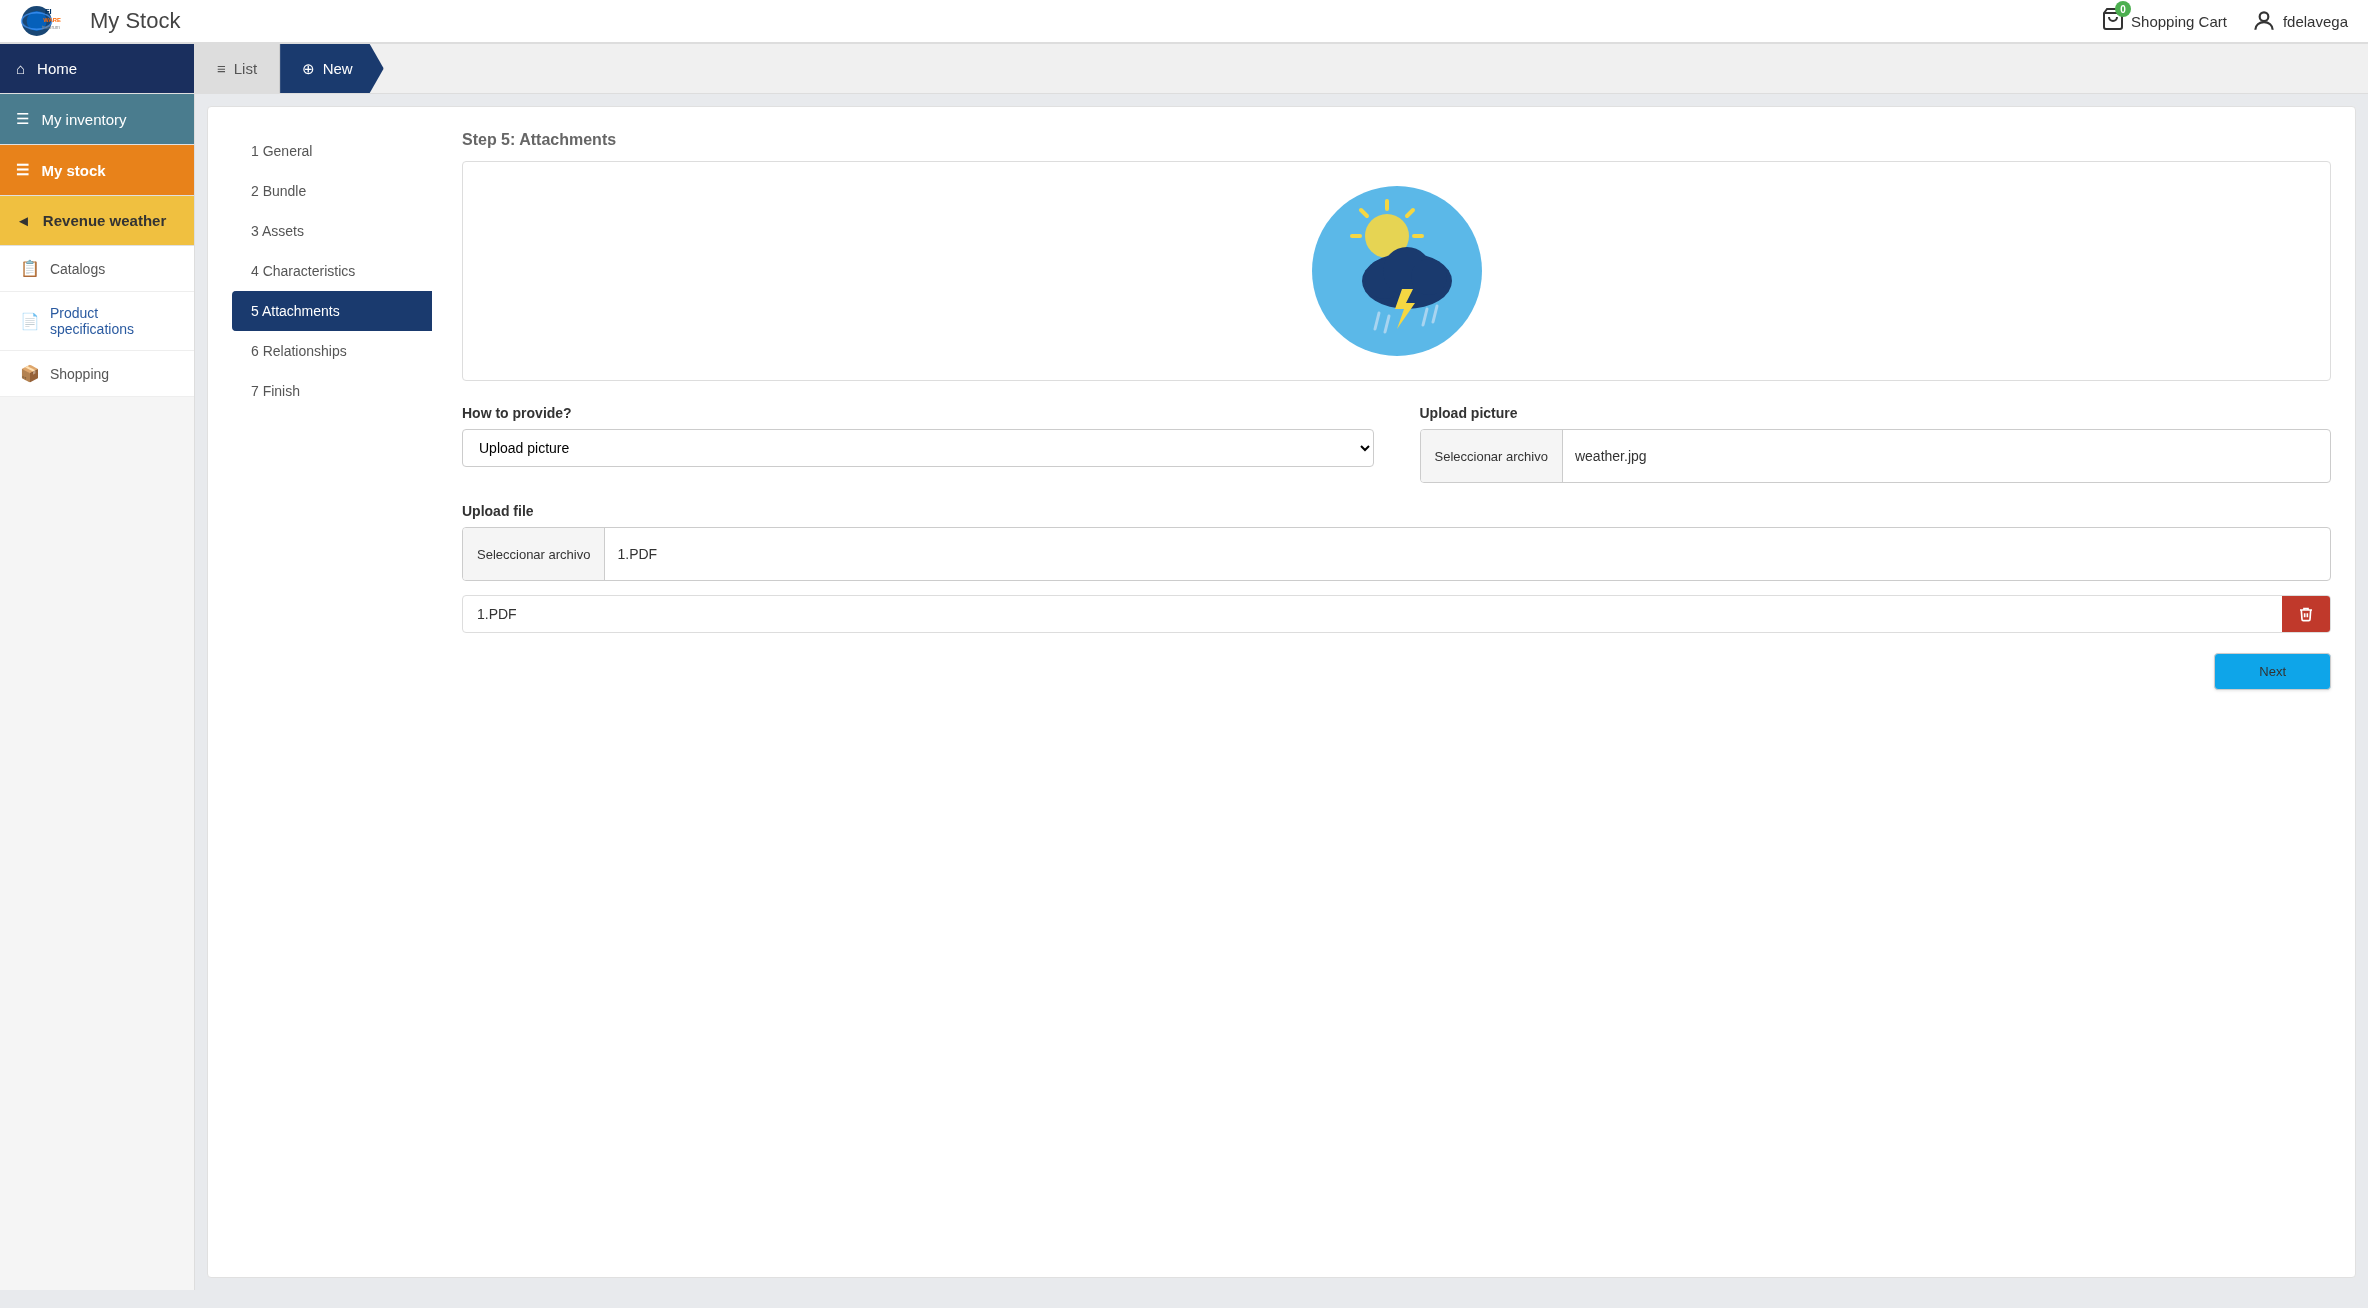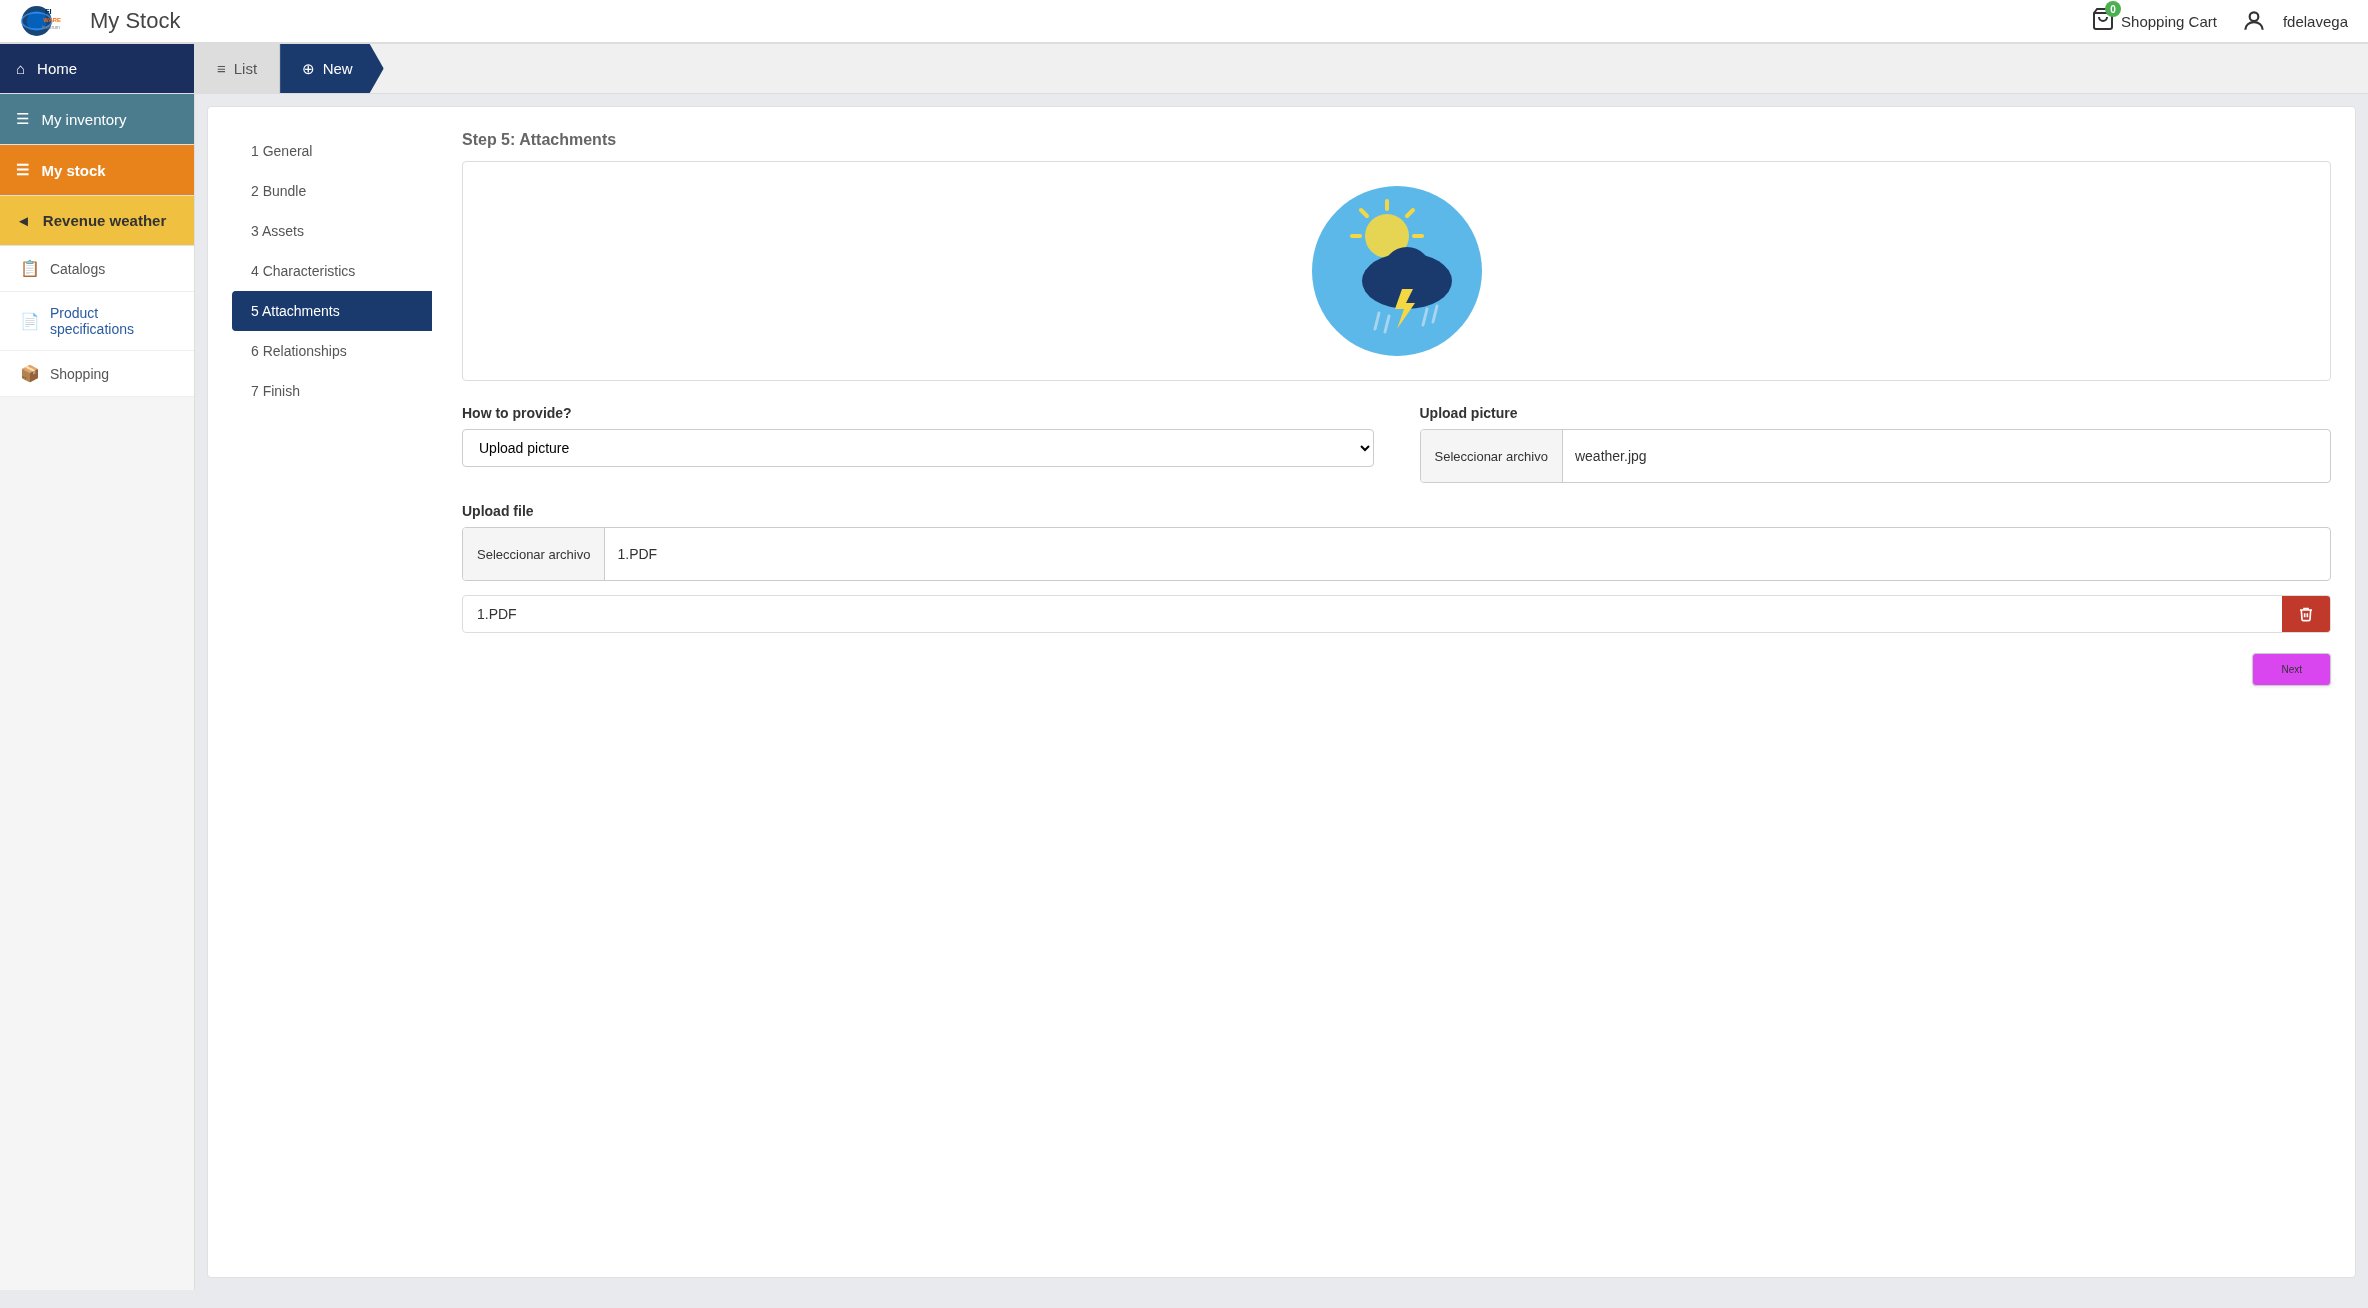--- a/index.html
+++ b/index.html
@@ -62,21 +62,21 @@
       justify-content: center;
       font-weight: bold;
     }
     .cart-label {
       font-size: 15px;
       color: #333;
     }
     .user-container {
       display: flex;
       align-items: center;
-      gap: 16px;
+      gap: 6px;
       cursor: pointer;
       color: #333;
     }
     .user-label {
       font-size: 15px;
     }
 
     
     .layout {
       display: flex;
@@ -324,24 +324,24 @@
       justify-content: center;
     }
 
     
     .next-btn-row {
       display: flex;
       justify-content: flex-end;
       margin-top: 20px;
     }
     .next-btn {
-      background: #d946ef;
+      background: #0ea5e9;
       border: 1px solid #ccc;
-      padding: 10px 28px;
-      font-size: 10px;
+      padding: 10px 44px;
+      font-size: 13px;
       border-radius: 4px;
       cursor: pointer;
       color: #333;
       box-shadow: 0 1px 3px rgba(0,0,0,0.1);
     }
 
     
     .sidebar-border {
       width: 4px;
       background: #3a6ea5;

